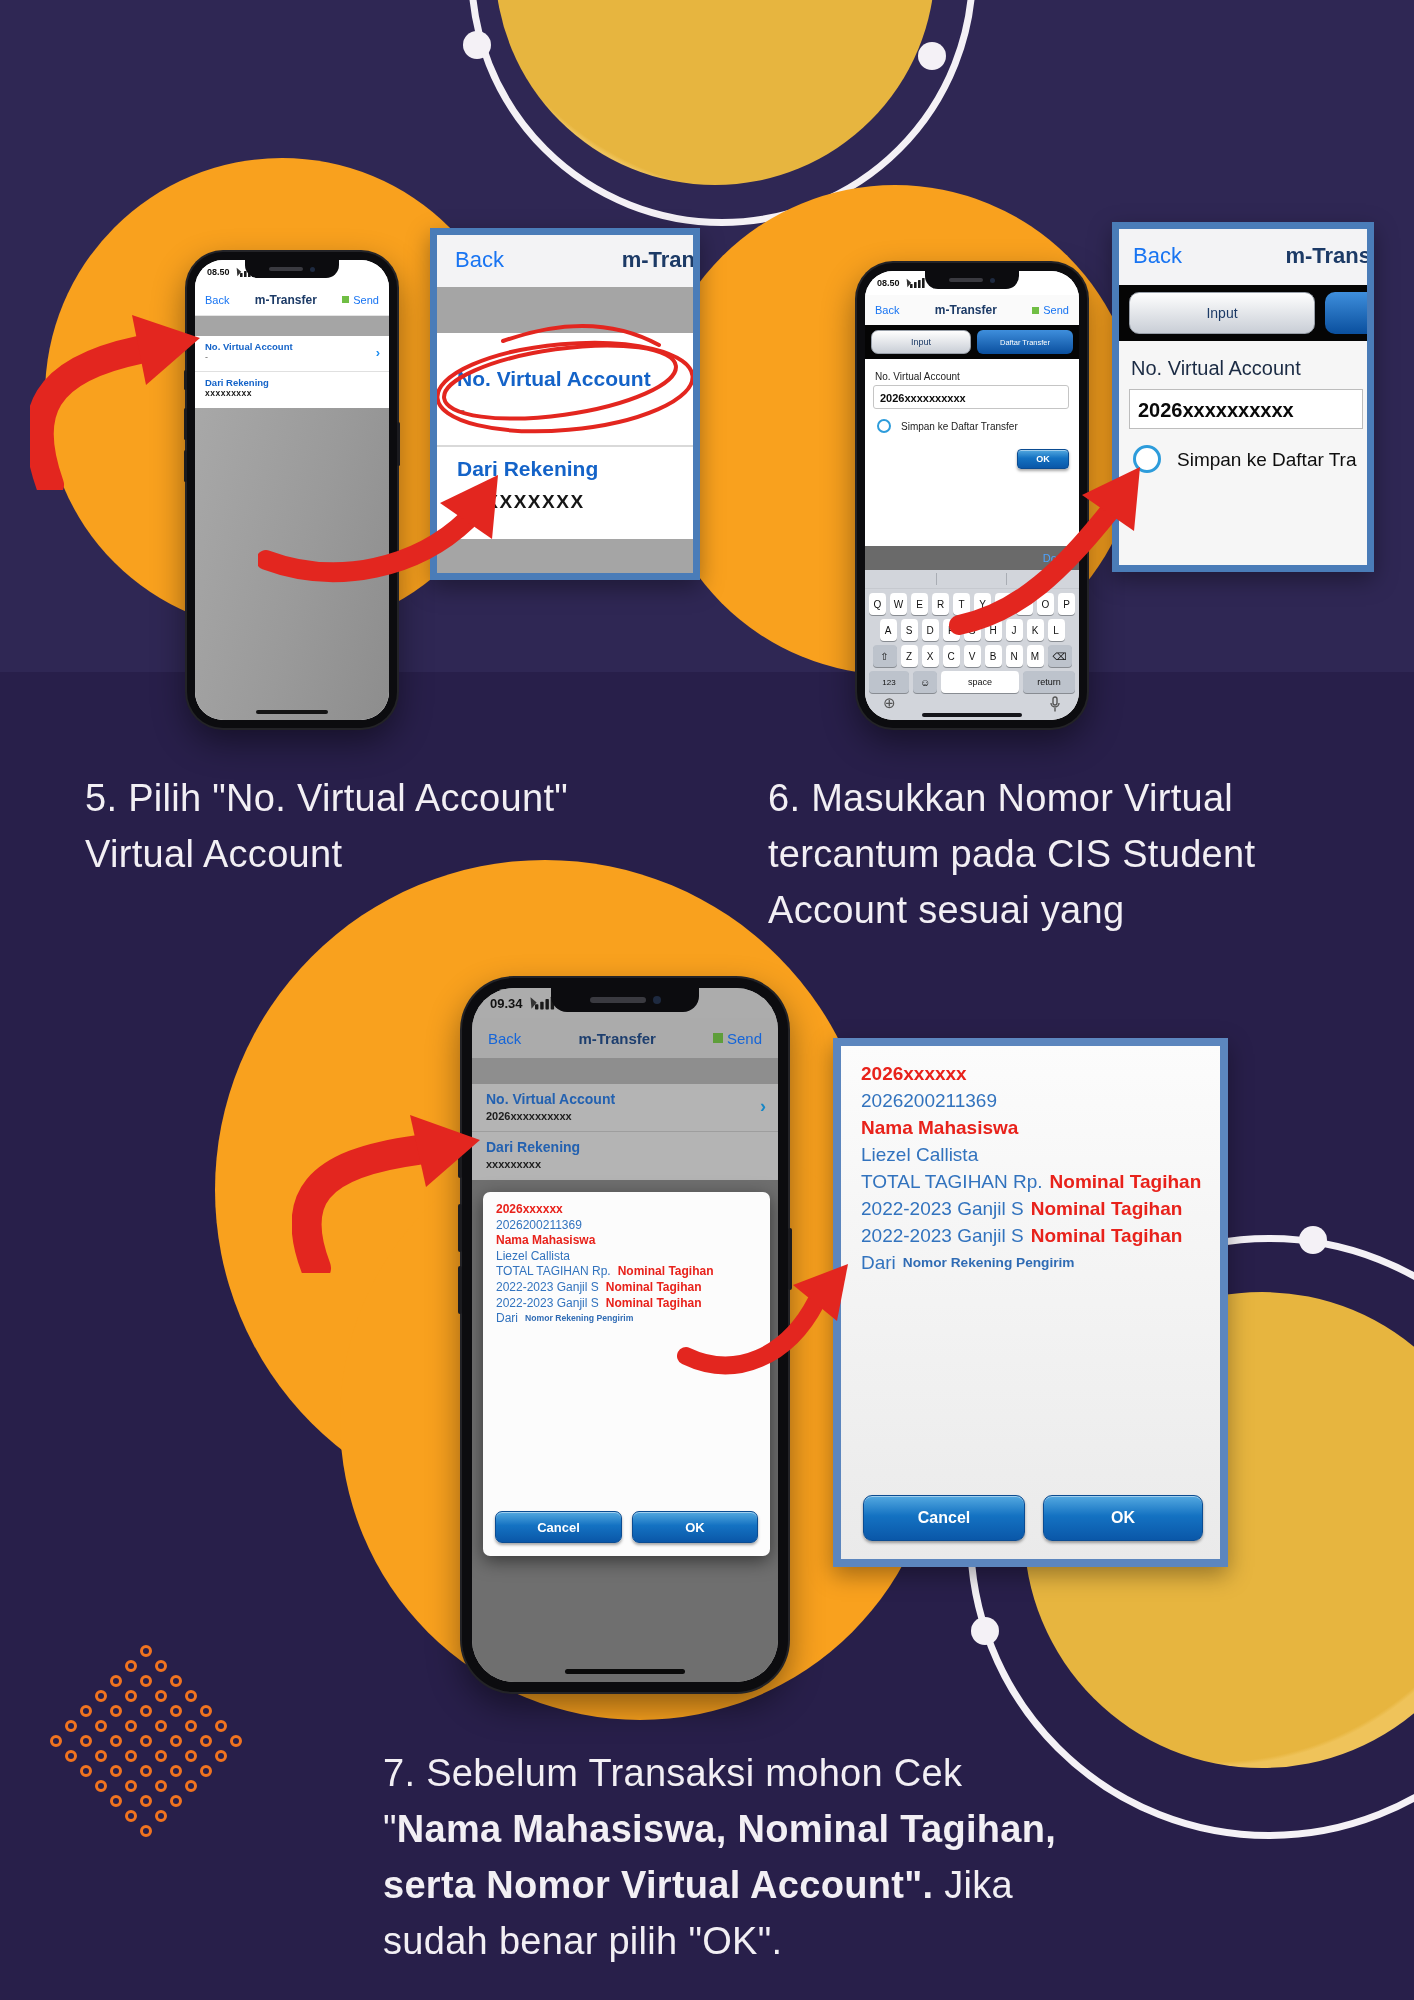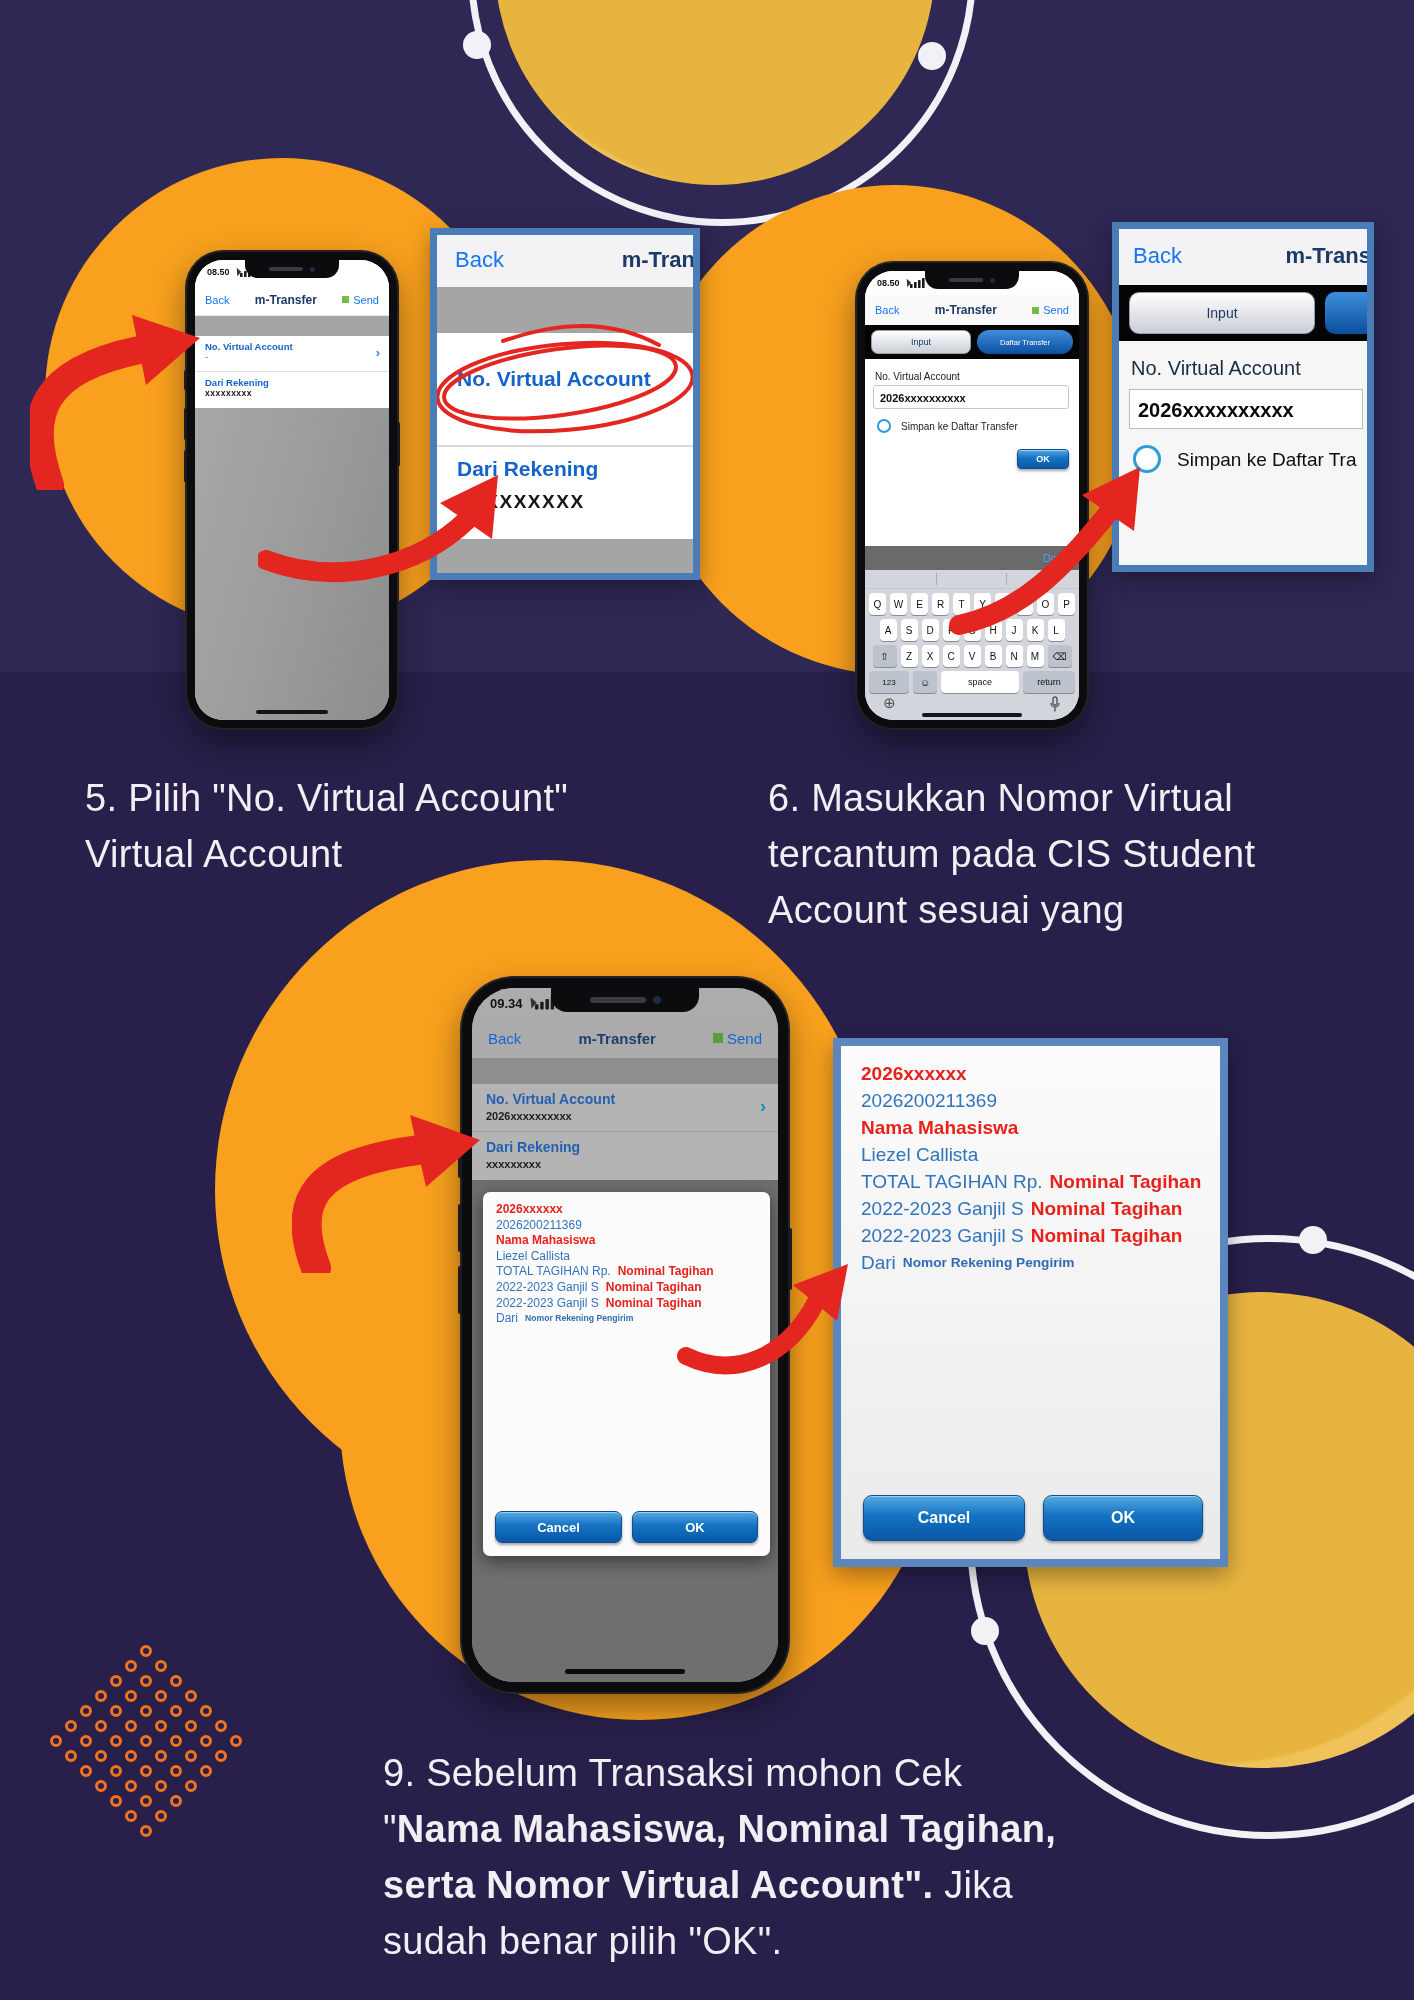--- a/index.html
+++ b/index.html
@@ -244,21 +244,21 @@
       <div class="navbar" style="top:24px;height:30px;background:#FAFAFA;padding:0 10px;font-size:11px">
         <span class="back">Back</span>
         <span class="navtitle" style="font-size:12px">m-Transfer</span>
         <span class="send">
             <span class="greensq" style="width:7px;height:7px"></span>
             <span>Send</span>
           </span>
       </div>
       <div class="abs" style="left:0;right:0;top:54px;height:34px;background:#050505">
         <div class="silverpill" style="position:absolute;left:6px;top:5px;width:100px;height:24px;border-radius:7px;font-size:9px">Input</div>
-        <div class="bluepill" style="position:absolute;left:112px;top:5px;width:96px;height:24px;border-radius:12px;font-size:7.5px">Daftar Transfer</div>
+        <div class="bluepill" style="position:absolute;left:112px;top:5px;width:96px;height:24px;border-radius:6px;font-size:7.5px">Daftar Transfer</div>
       </div>
       <div class="abs" style="left:0;right:0;top:88px;height:187px;background:#fff">
         <div style="position:absolute;left:10px;top:12px;font-size:10px;color:#222">No. Virtual Account</div>
         <div style="position:absolute;left:8px;top:26px;width:196px;height:24px;border:1px solid #C5C5C5;border-radius:3px;background:#fff;font-size:11px;font-weight:bold;color:#0A0A0A;line-height:24px;padding-left:6px;box-sizing:border-box">2026xxxxxxxxxx</div>
         <span class="radio" style="left:12px;top:60px;width:14px;height:14px"></span>
         <div style="position:absolute;left:36px;top:62px;font-size:10px;color:#222">Simpan ke Daftar Transfer</div>
         <div class="blue-btn" style="right:10px;top:90px;width:52px;height:20px;border-radius:4px;font-size:9px">OK</div>
       </div>
       <div class="abs" style="left:0;right:0;top:275px;height:24px;background:#6A6A6A">
         <span style="position:absolute;right:10px;top:0;line-height:24px;font-size:11px;color:#4DA3FF">Done</span>
@@ -484,19 +484,19 @@
   <div class="step" style="left:85px;top:770px;width:600px">
       <div class="step-line">5. Pilih "No. Virtual Account"</div>
       <div class="step-line">Virtual Account</div>
     </div>
   <div class="step" style="left:768px;top:770px;width:620px">
       <div class="step-line">6. Masukkan Nomor Virtual</div>
       <div class="step-line">tercantum pada CIS Student</div>
       <div class="step-line">Account sesuai yang</div>
     </div>
   <div class="step" style="left:383px;top:1745px;width:720px">
-      <div class="step-line"><span>9. Sebelum Transaksi mohon Cek</span></div>
+      <div class="step-line"><span>7. Sebelum Transaksi mohon Cek</span></div>
       <div class="step-line"><span>"</span><span class="bold">Nama Mahasiswa, Nominal Tagihan,</span></div>
       <div class="step-line"><span class="bold">serta Nomor Virtual Account".</span><span> Jika</span></div>
       <div class="step-line"><span>sudah benar pilih "OK".</span></div>
     </div>
 
 </div>
 
 </body></html>

